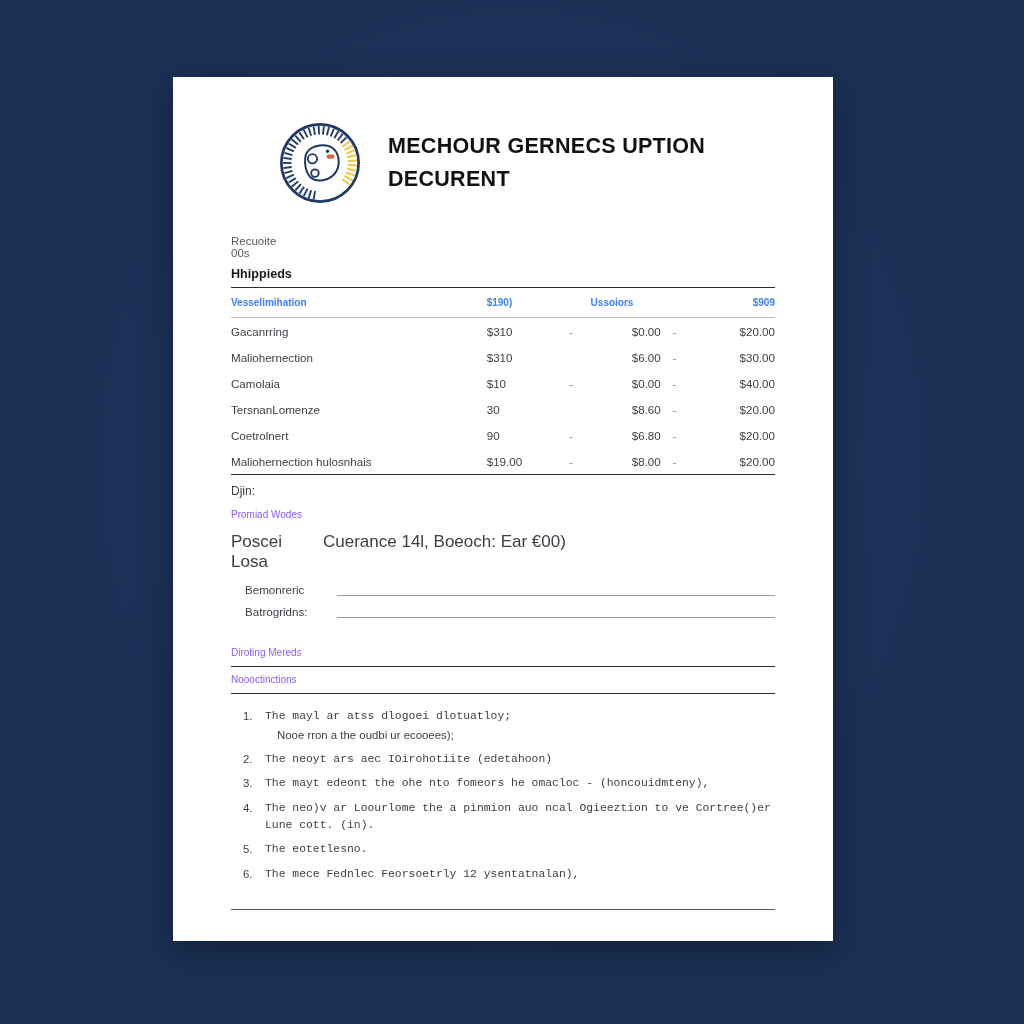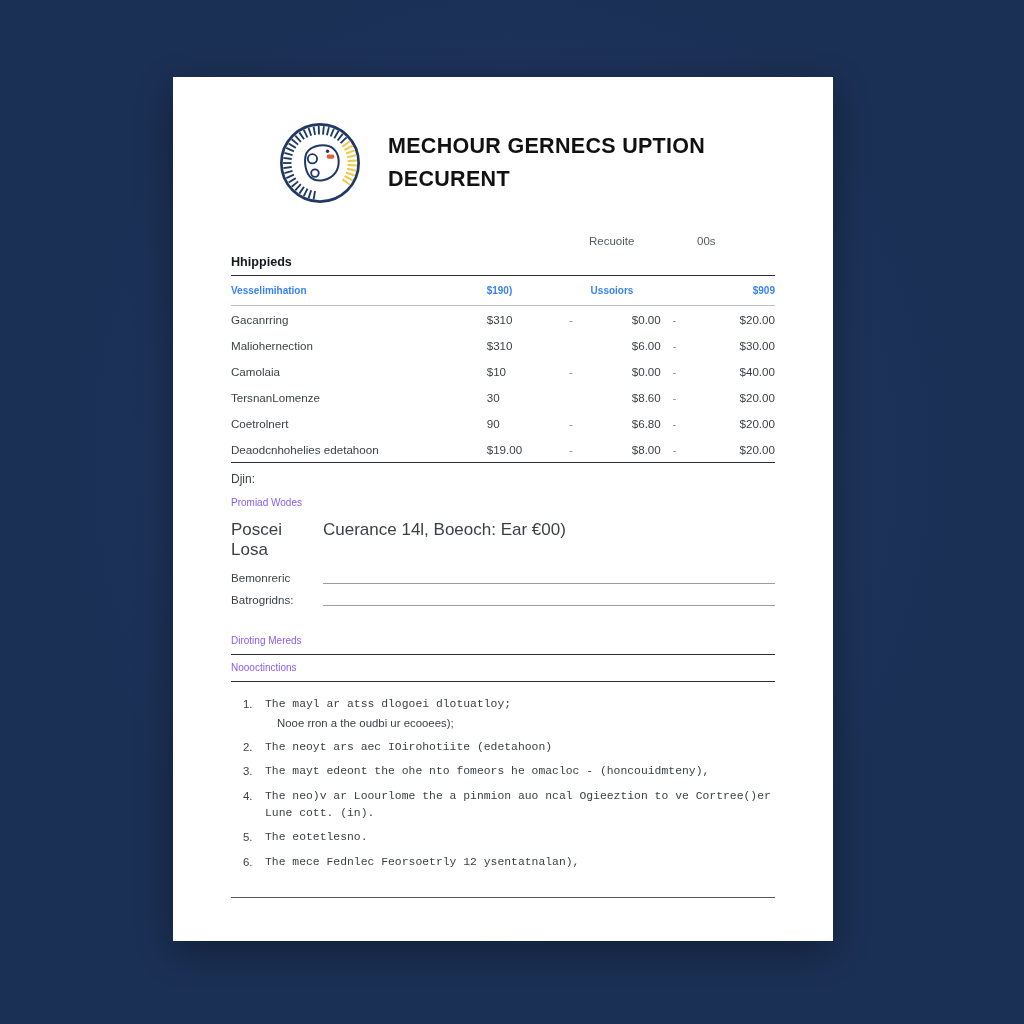--- a/index.html
+++ b/index.html
@@ -67,20 +67,21 @@
     max-width: 340px;
   }
 
   
   .mini-cols {
     display: flex;
     justify-content: flex-end;
     font-size: 11.5px;
     color: #555a60;
     margin-bottom: 8px;
+    flex-direction: column;
   }
   .mini-cols .mc1 { width: 108px; text-align: left; }
   .mini-cols .mc2 { width: 78px;  text-align: left; }
 
   
   .sec-title {
     font-size: 12.6px;
     font-weight: bold;
     color: #15181c;
     padding-bottom: 6px;
@@ -146,21 +147,21 @@
   .pair-row .pr-label { flex: 0 0 92px; }
   .pair-row .pr-value { flex: 1; }
 
   .field-row {
     display: flex;
     align-items: flex-end;
     font-size: 11.6px;
     color: #3b3f45;
     padding: 7px 0 2px 0;
   }
-  .field-row .fr-label { flex: 0 0 92px; white-space: nowrap; }
+  .field-row .fr-label { flex: 0 0 92px; white-space: nowrap; margin-left: 14px; }
   .field-row .fr-blank {
     flex: 1;
     border-bottom: 1px solid #9a9ea4;
     height: 11px;
   }
 
   
   .num-list {
     list-style: none;
     font-size: 11.4px;
@@ -317,21 +318,21 @@
           </tr>
           <tr>
             <td class="c-label">Coetrolnert</td>
             <td class="c-a">90</td>
             <td class="c-dash">-</td>
             <td class="c-b">$6.80</td>
             <td class="c-dash2">-</td>
             <td class="c-c">$20.00</td>
           </tr>
           <tr>
-            <td class="c-label">Deaodcnhohelies edetahoon</td>
+            <td class="c-label">Maliohernection hulosnhais</td>
             <td class="c-a">$19.00</td>
             <td class="c-dash">-</td>
             <td class="c-b">$8.00</td>
             <td class="c-dash2">-</td>
             <td class="c-c">$20.00</td>
           </tr>
         </tbody>
     </table>
     <hr class="rule">
 

